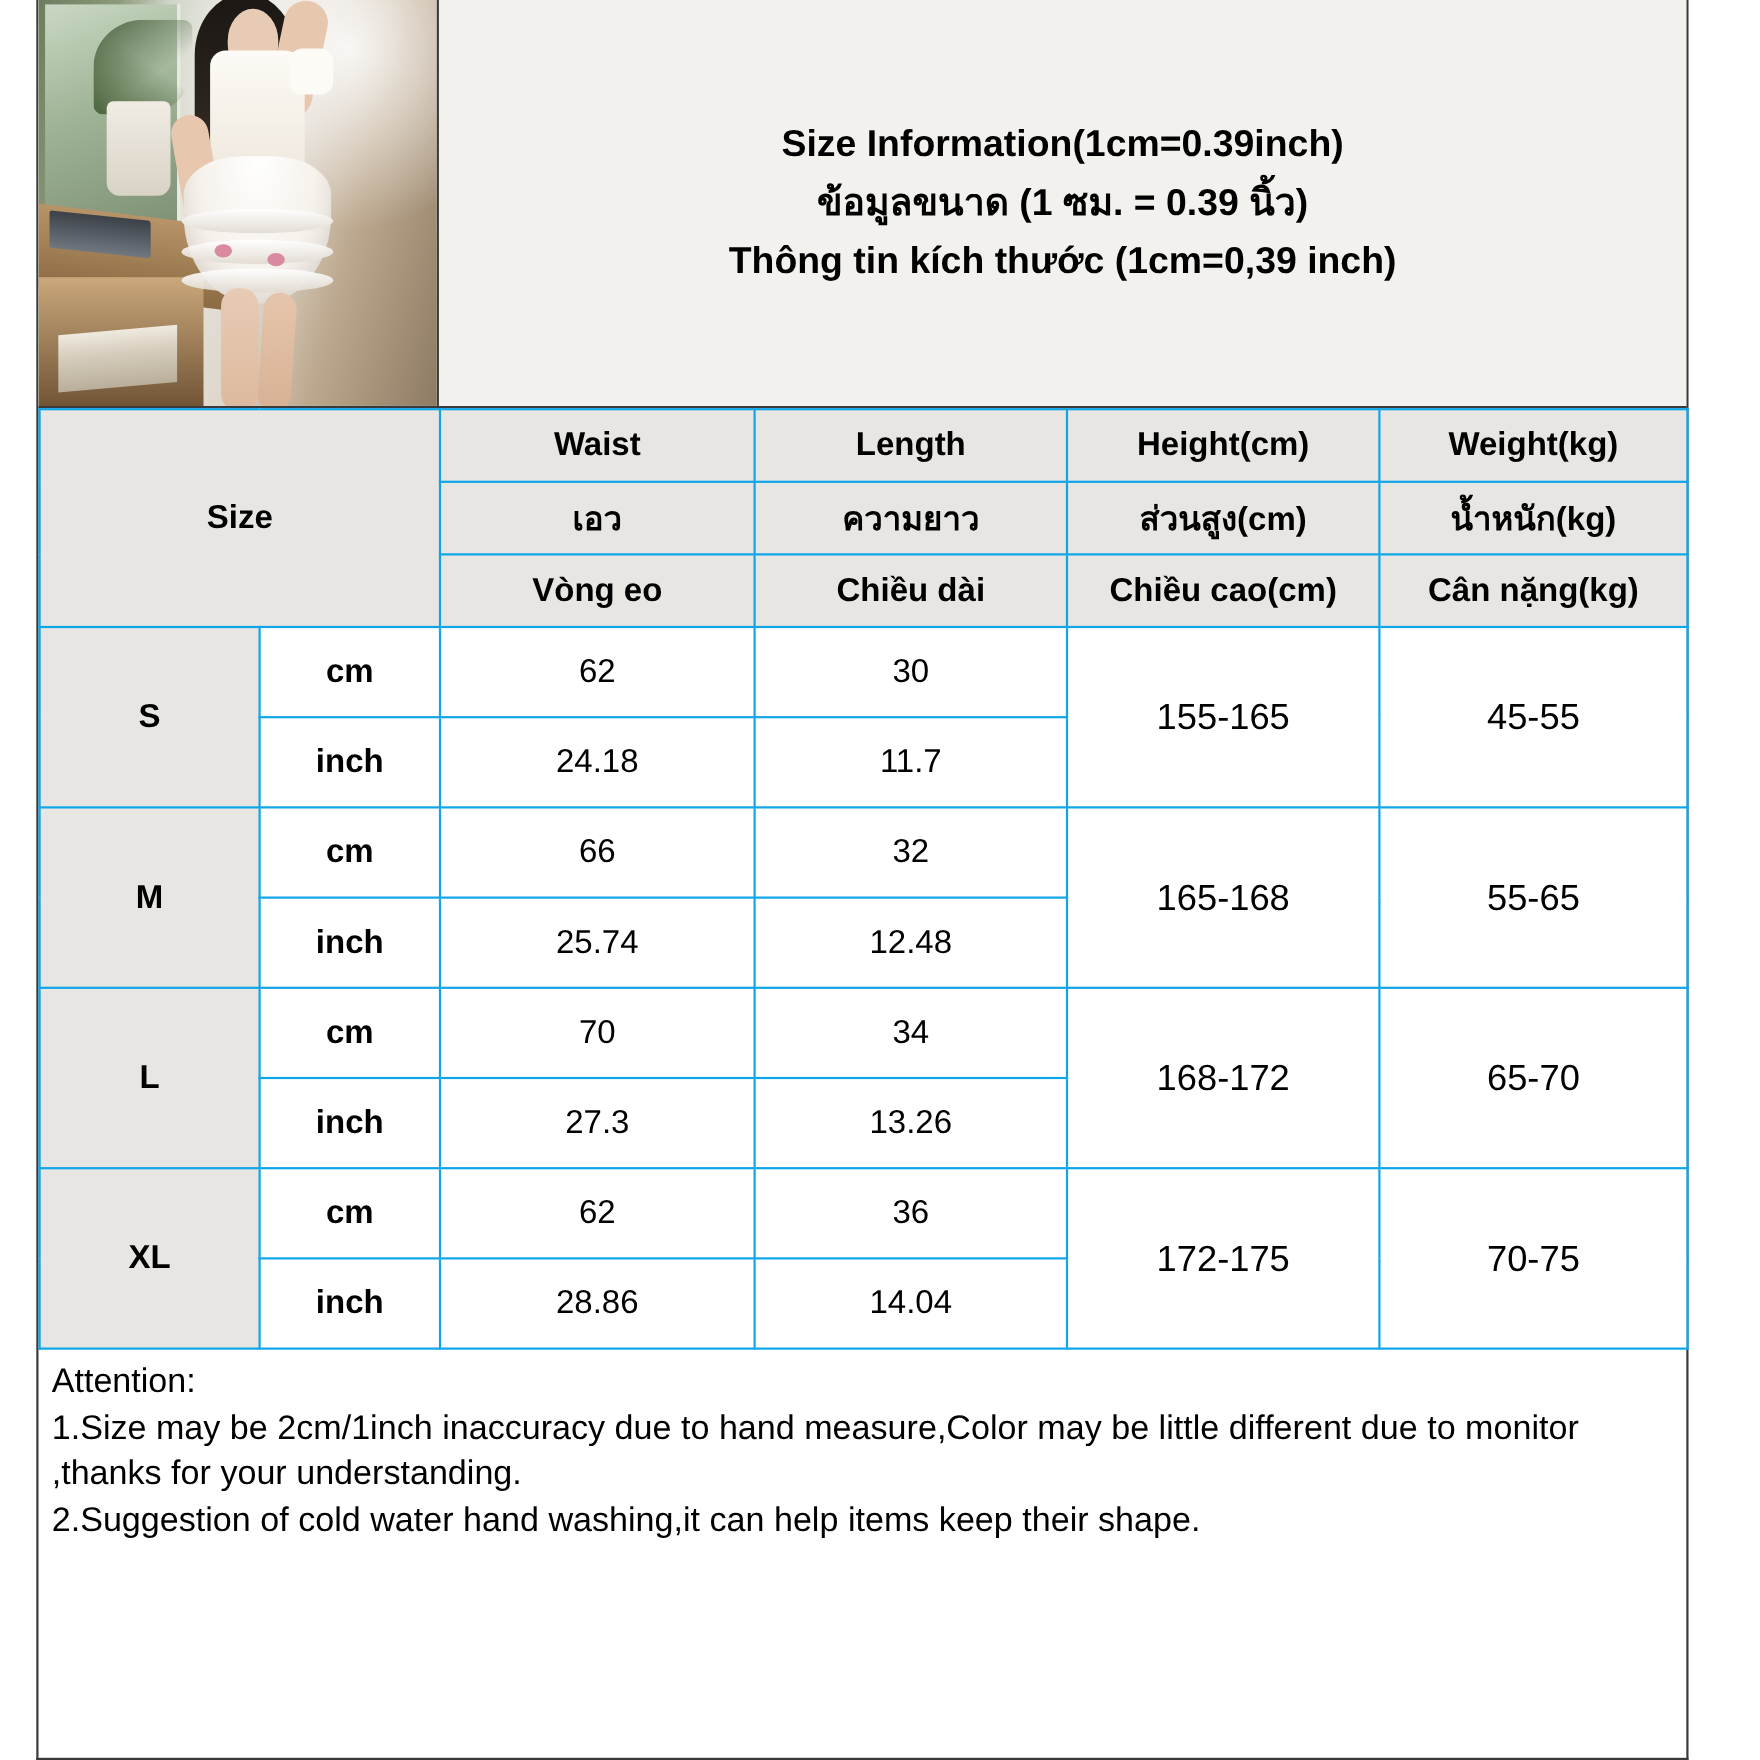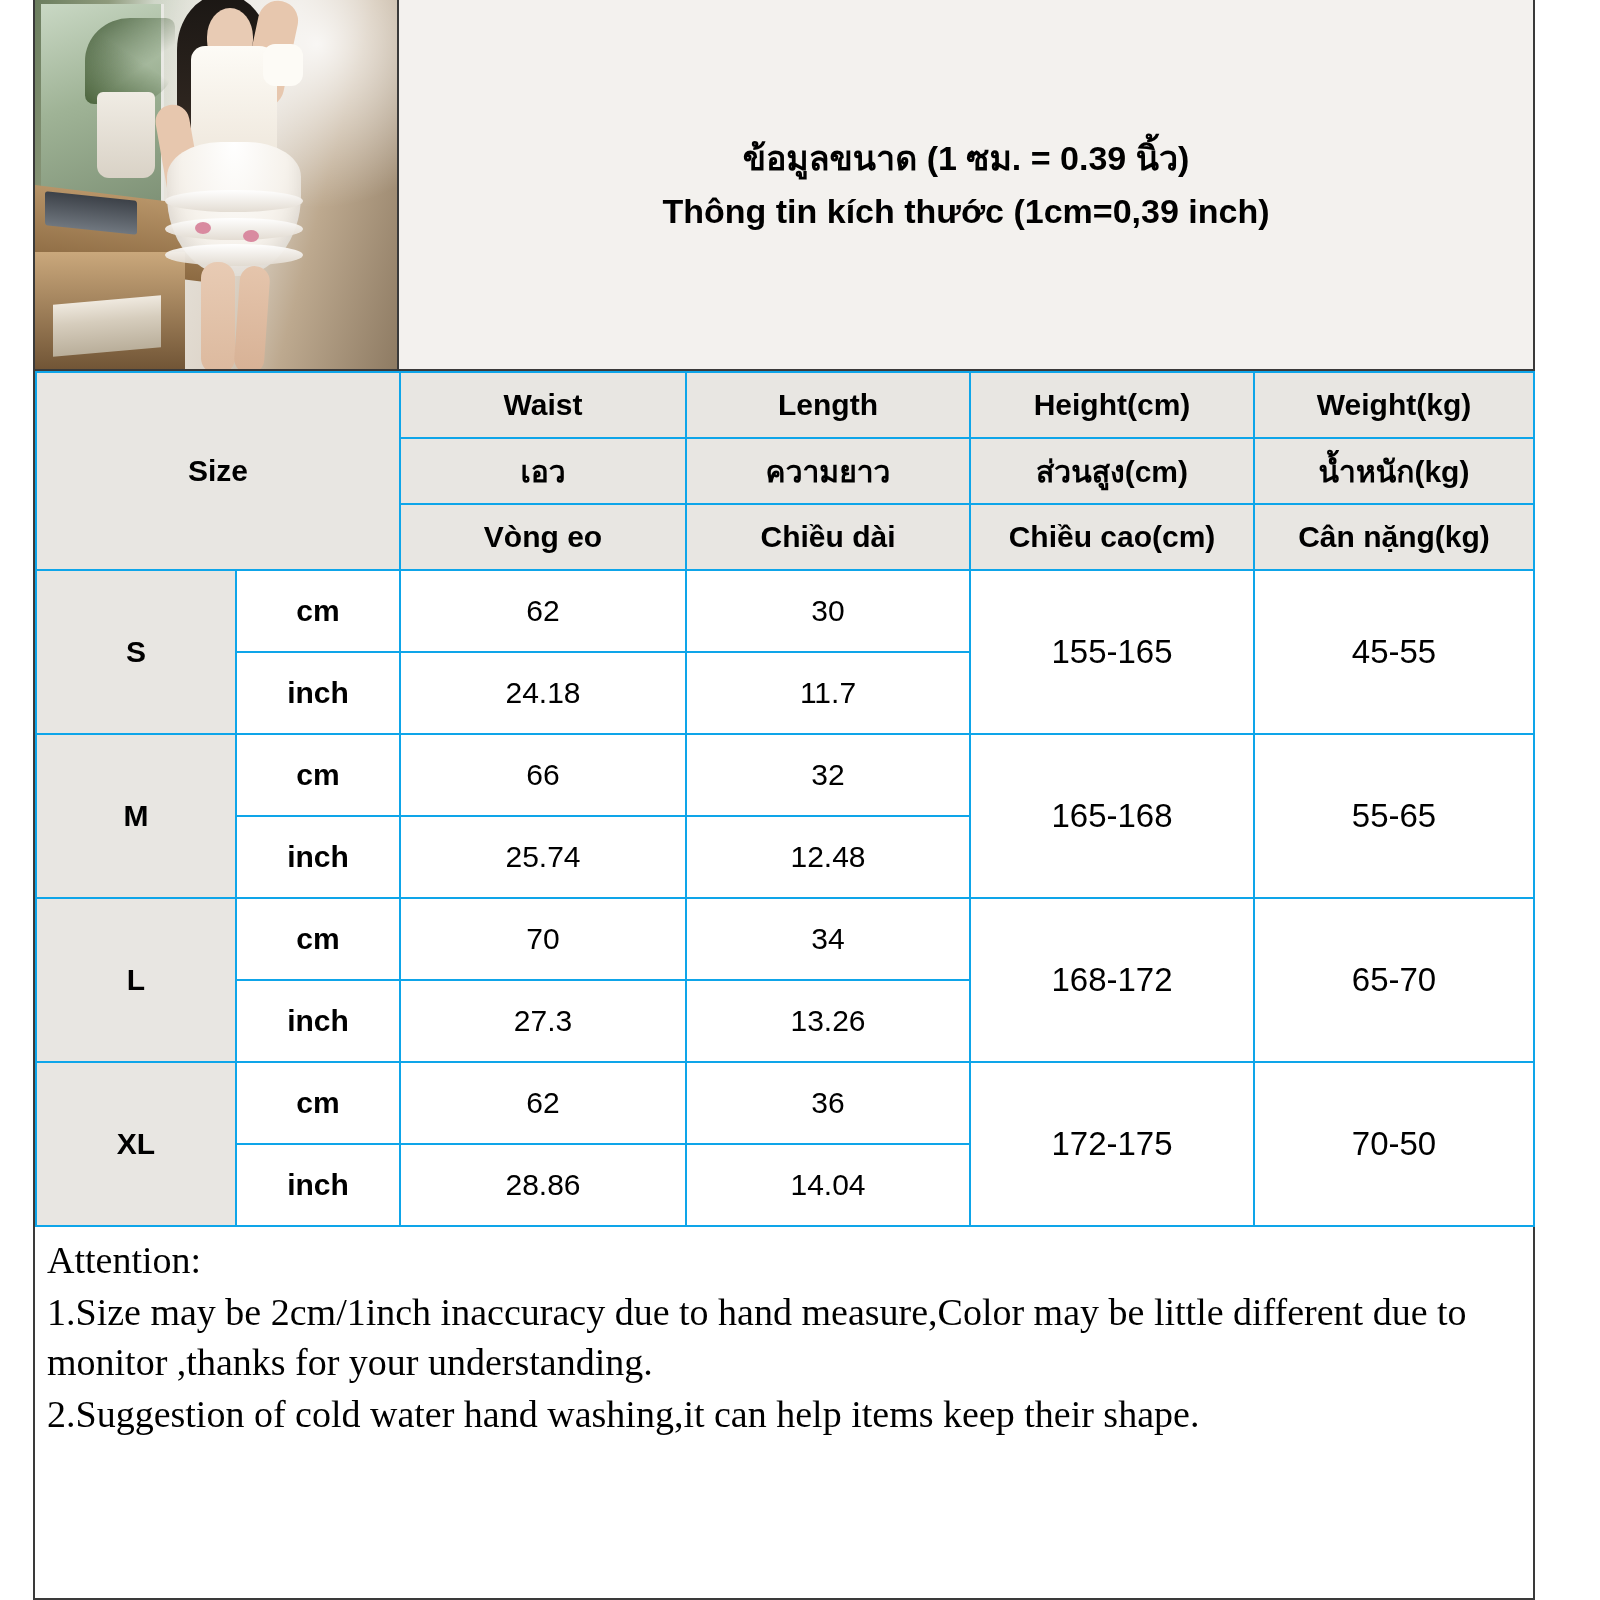--- a/index.html
+++ b/index.html
@@ -263,23 +263,22 @@
   
   col.c-size   { width: 200px; }
   col.c-unit   { width: 164px; }
   col.c-waist  { width: 286px; }
   col.c-length { width: 284px; }
   col.c-height { width: 284px; }
   col.c-weight { width: 280px; }
   
   .attention {
     padding: 8px 12px 0 12px;
-    font-size: 38px;
+    font-size: 31px;
     line-height: 1.32;
-    font-family: Liberation Serif, serif;
   }
   .attention p {
     margin: 0 0 2px 0;
   }
 </style>
 </head>
 <body>
 
 <div class="page">
   <div class="frame">
@@ -307,20 +306,21 @@
             <div class="ph-ruffle r3"></div>
             <div class="ph-bow b1"></div>
             <div class="ph-bow b2"></div>
             <div class="ph-leg"></div>
             <div class="ph-leg2"></div>
           </div>
         </div>
 
       </div>
       <div class="title-cell">
+        <div class="title-line">Size Information(1cm=0.39inch)</div>
         <div class="title-line">ข้อมูลขนาด (1 ซม. = 0.39 นิ้ว)</div>
         <div class="title-line">Thông tin kích thước (1cm=0,39 inch)</div>
       </div>
     </div>
 
     <table class="size-table">
       <colgroup>
         <col class="c-size">
         <col class="c-unit">
         <col class="c-waist">
@@ -391,21 +391,21 @@
           <td class="val">27.3</td>
           <td class="val">13.26</td>
         </tr>
 
         <tr>
           <td class="size-label" rowspan="2">XL</td>
           <td class="unit-label">cm</td>
           <td class="val">62</td>
           <td class="val">36</td>
           <td class="val big" rowspan="2">172-175</td>
-          <td class="val big" rowspan="2">70-50</td>
+          <td class="val big" rowspan="2">70-75</td>
         </tr>
         <tr>
           <td class="unit-label">inch</td>
           <td class="val">28.86</td>
           <td class="val">14.04</td>
         </tr>
       </tbody>
     </table>
 
     <div class="attention">

